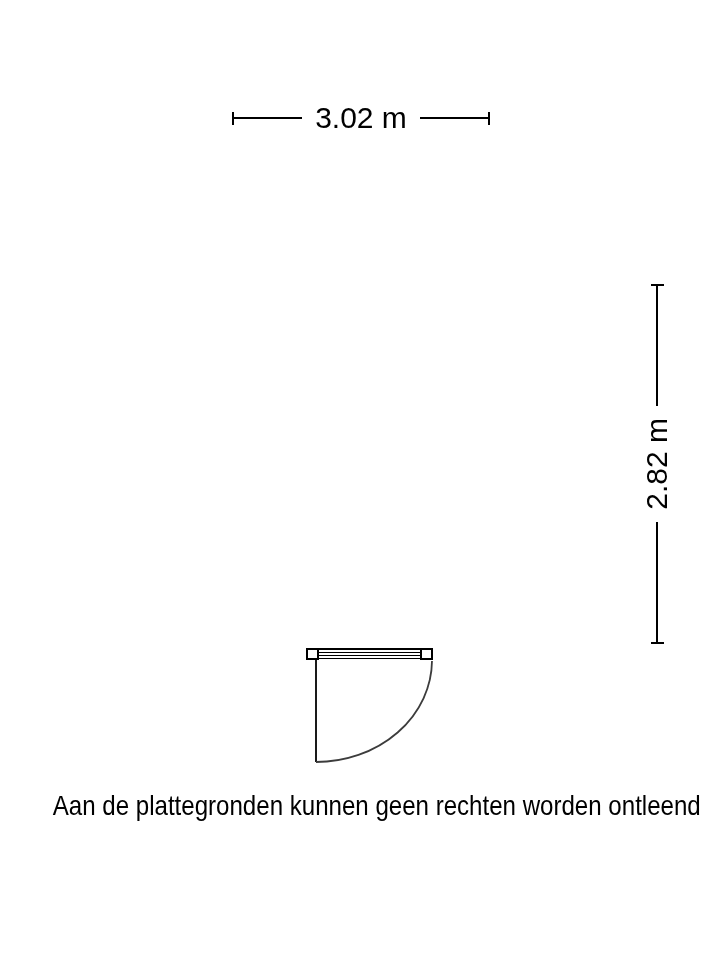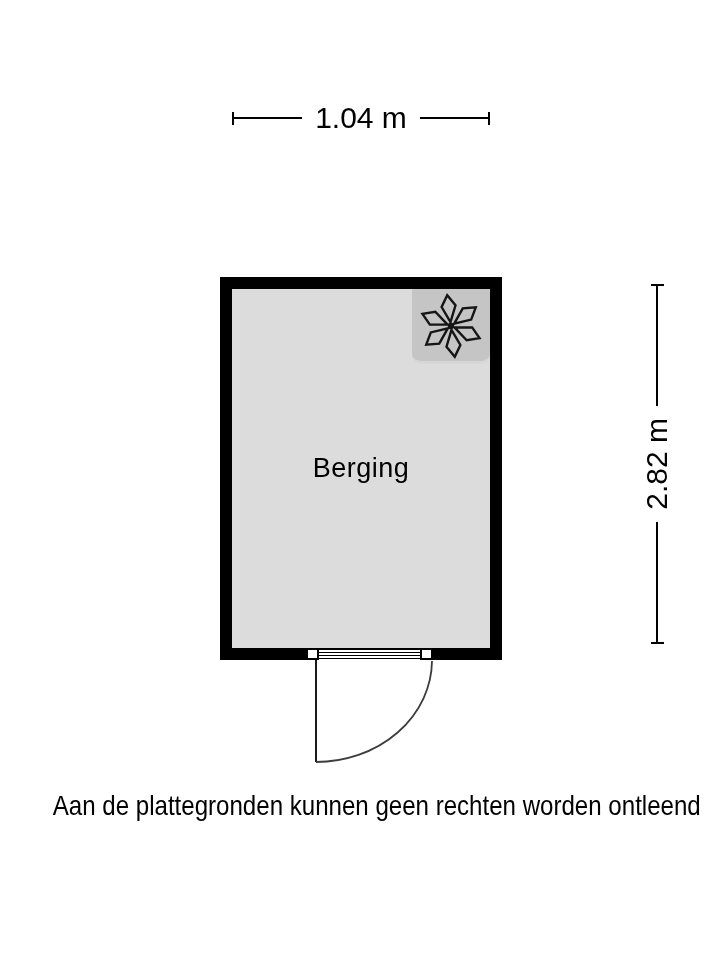--- a/index.html
+++ b/index.html
@@ -52,49 +52,33 @@
   .footer .fline span{display:inline-block;transform:scaleX(0.86);transform-origin:50% 50%;}
 </style>
 </head>
 <body>
 
 <div class="canvas">
 
   <div class="dim-h">
     <div class="tick"></div>
     <div class="bar"></div>
-    <div class="lbl">1.04 m</div>
+    <div class="lbl">3.02 m</div>
     <div class="bar"></div>
     <div class="tick"></div>
   </div>
 
   <div class="dim-v">
     <div class="tick"></div>
     <div class="bar"></div>
     <div class="lbl">2.82 m</div>
     <div class="bar"></div>
     <div class="tick"></div>
   </div>
 
-  <div class="room">
-    <div class="vent-box">
-      <svg width="72" height="72" viewBox="0 0 72 72">
-        <g transform="translate(36,37) rotate(-7)" fill="#c5c5c5" stroke="#151515" stroke-width="2.4" stroke-linejoin="miter">
-          <path d="M0 -4 L-7 -20 L0 -31 L7 -20 Z" transform="rotate(0)"></path>
-          <path d="M0 -4 L-7 -20 L0 -31 L7 -20 Z" transform="rotate(60)"></path>
-          <path d="M0 -4 L-7 -20 L0 -31 L7 -20 Z" transform="rotate(120)"></path>
-          <path d="M0 -4 L-7 -20 L0 -31 L7 -20 Z" transform="rotate(180)"></path>
-          <path d="M0 -4 L-7 -20 L0 -31 L7 -20 Z" transform="rotate(240)"></path>
-          <path d="M0 -4 L-7 -20 L0 -31 L7 -20 Z" transform="rotate(300)"></path>
-          <circle cx="0" cy="0" r="3.2" fill="#151515" stroke="none"></circle>
-        </g>
-      </svg>
-    </div>
-    <div class="room-label">Berging</div>
-  </div>
 
   <div class="door-opening"></div>
   <div class="threshold">
     <div class="tline tline-a"></div>
     <div class="tline tline-b"></div>
   </div>
   <div class="jamb jamb-left"></div>
   <div class="jamb jamb-right"></div>
   <div class="door-leaf"></div>
   <svg class="door-arc" width="140" height="115" viewBox="0 0 140 115">

